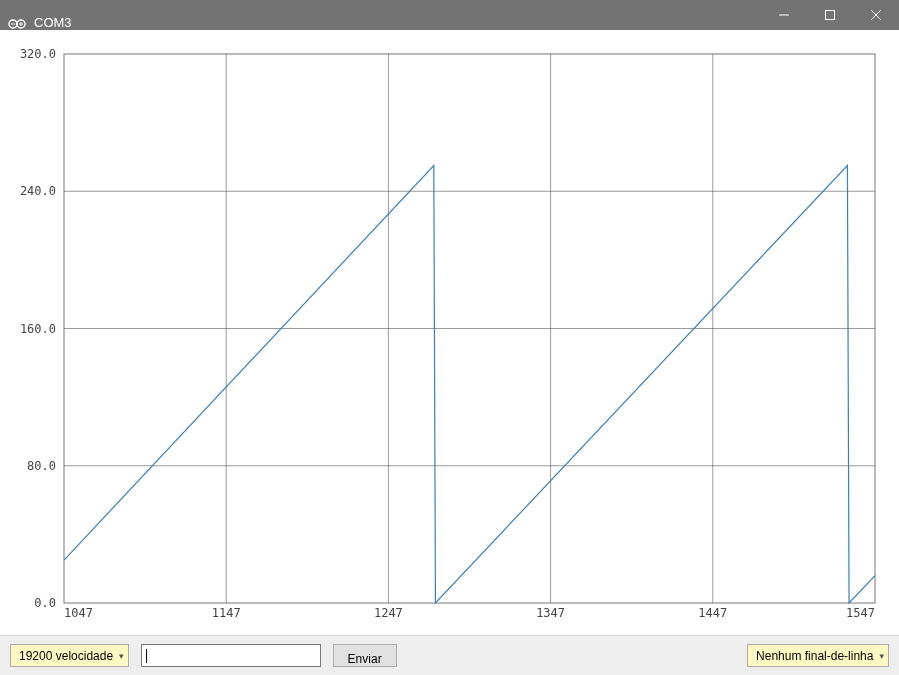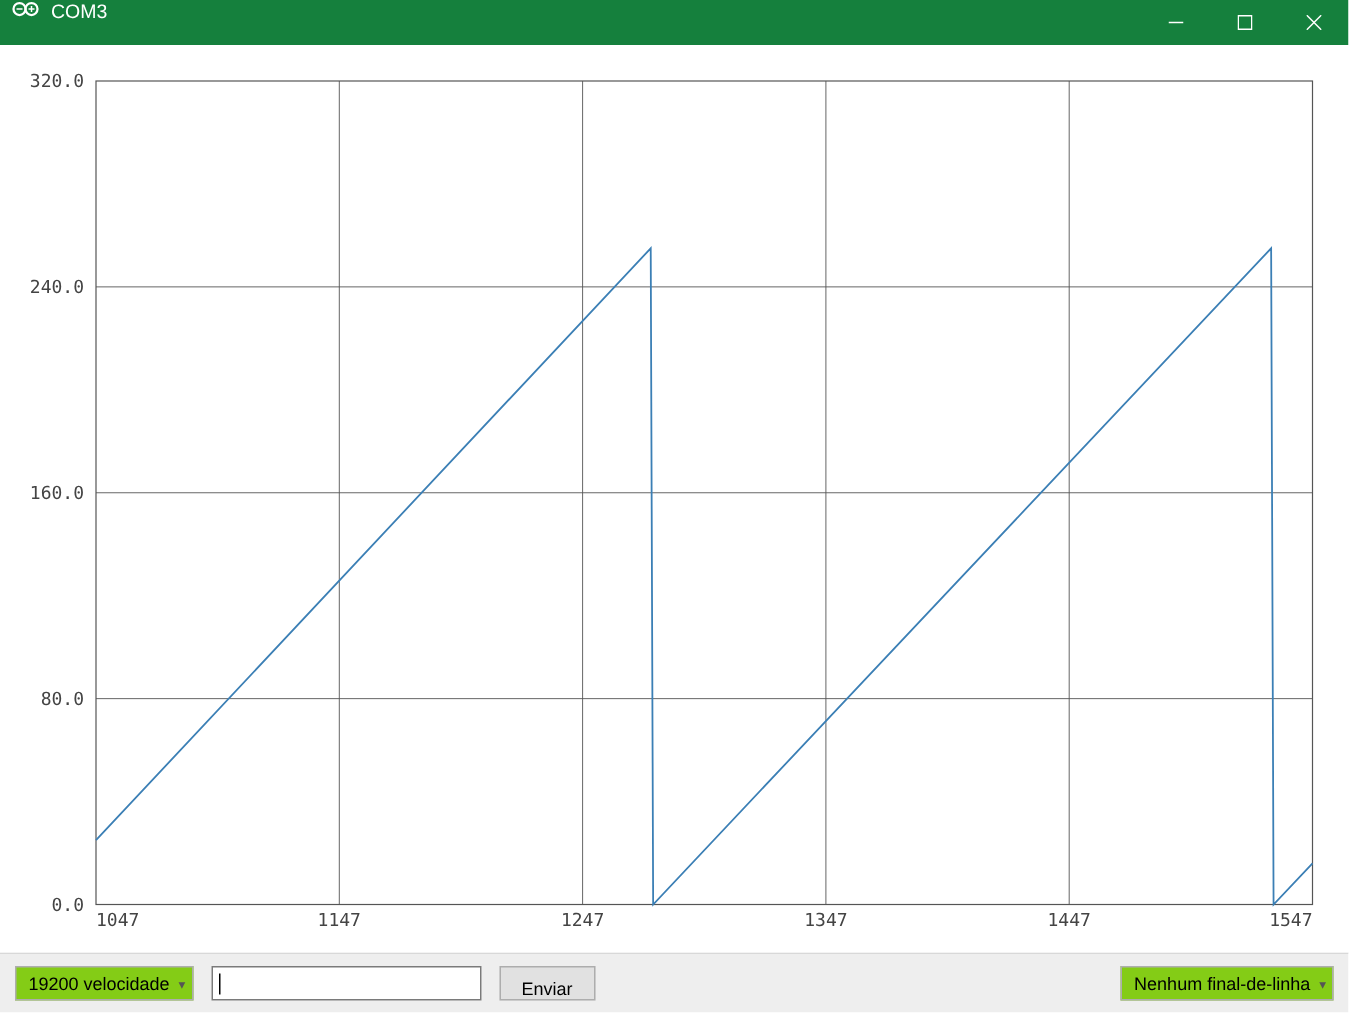--- a/index.html
+++ b/index.html
@@ -7,25 +7,25 @@
       font-family: "Segoe UI", Tahoma, sans-serif;
       font-size: 12px;
       background: #fff;
       width: 899px;
       height: 675px;
       overflow: hidden;
       display: flex;
       flex-direction: column;
     }
     .titlebar {
-      background: #15803d;
+      background: #737373;
       color: #fff;
       height: 30px;
       display: flex;
-      align-items: flex-start;
+      align-items: flex-end;
       padding-left: 8px;
       position: relative;
     }
     .titlebar .app-icon {
       margin-right: 8px;
       display: flex;
       align-items: center;
     }
     .titlebar .title-text {
       font-size: 13px;
@@ -70,21 +70,21 @@
       border-top: 1px solid #d8d8d8;
       height: 40px;
       display: flex;
       align-items: center;
       padding: 0 10px;
       gap: 12px;
     }
     .select-wrap {
       display: inline-flex;
       align-items: center;
-      background: #84cc16;
+      background: #fef9c3;
       border: 1px solid #adadad;
       height: 23px;
       padding: 0 4px 0 8px;
       font-size: 12px;
       cursor: pointer;
     }
     .select-wrap .caret {
       margin-left: 6px;
       font-size: 9px;
       color: #555;

